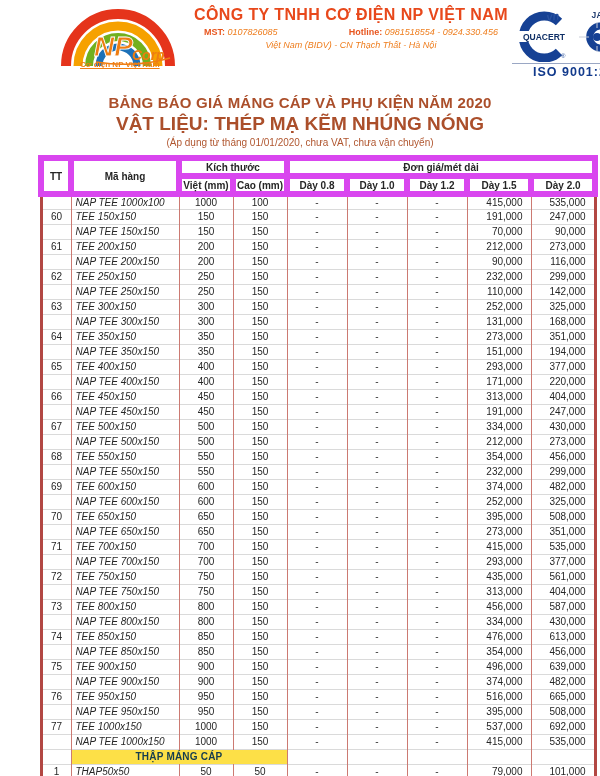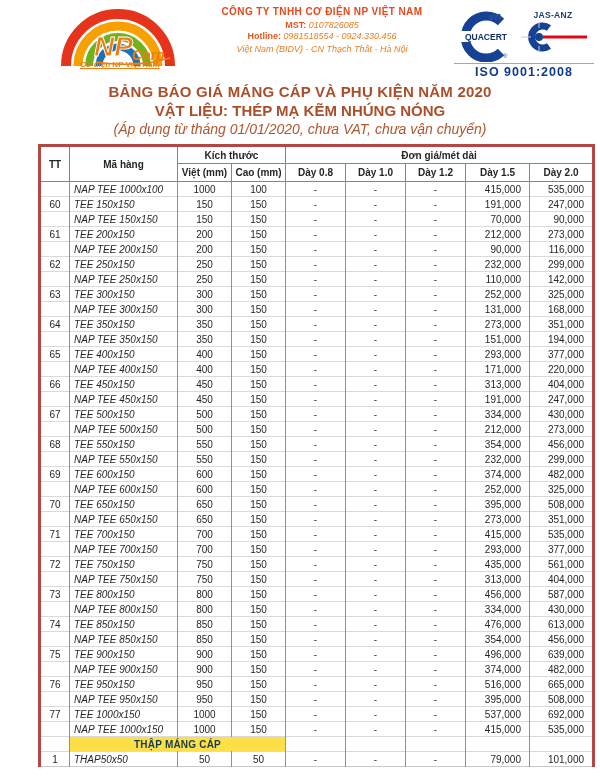--- a/index.html
+++ b/index.html
@@ -5,45 +5,45 @@
   * { margin:0; padding:0; box-sizing:border-box; }
   html,body { width:600px; height:776px; background:#ffffff;
     font-family:"Liberation Sans","DejaVu Sans",sans-serif; overflow:hidden; }
 
   
   .hdr { display:flex; padding:4px 6px 0 58px; height:80px; }
   .logo-wrap { width:132px; flex:0 0 132px; position:relative; }
   .logo-tagline { font-size:8px; font-weight:bold; color:#ee7d11;
     text-decoration:underline; position:absolute; left:22px; top:56px; white-space:nowrap; }
   .hdr-info { flex:1 1 auto; padding:2px 4px 0 4px; text-align:center; }
-  .company-name { font-size:10px; font-weight:bold; color:#e8481b; letter-spacing:.4px; white-space:nowrap; }
-  .info-line { font-size:9px; color:#ee7d1d; margin-top:2.5px; line-height:11px;flex-direction:column; }
+  .company-name { font-size:16px; font-weight:bold; color:#e8481b; letter-spacing:.4px; white-space:nowrap; }
+  .info-line { font-size:9px; color:#ee7d1d; margin-top:2.5px; line-height:11px; }
   .info-line .lbl { font-weight:bold; color:#e8561f; }
   .info-line .val { font-style:italic; }
   .l1,.l2 { display:flex; justify-content:space-between; padding:0 10px; }
   .l3,.l4 { text-align:center; }
   .badges { width:140px; flex:0 0 140px; text-align:center; padding-top:6px; }
   .badge-row { display:flex; align-items:flex-start; justify-content:center; gap:4px; }
   .jas { display:flex; flex-direction:column; align-items:center; }
   .jas-label { font-size:8.5px; font-weight:bold; color:#1f3b6e; letter-spacing:.3px; }
   .iso { font-size:12.5px; font-weight:bold; color:#123a8c; letter-spacing:1px;
     border-top:1px solid #9aa7c4; margin-top:1px; padding-top:1px; white-space:nowrap; }
 
   
-  .titles { text-align:center; margin-top:3px; }
+  .titles { text-align:center; margin-top:14px; }
   .title-main { font-size:15px; font-weight:bold; color:#ab4f2b; letter-spacing:.2px; }
-  .title-sub  { font-size:15px; font-weight:bold; color:#ab4f2b; margin-top:2px; }
-  .title-note { font-size:14px; font-style:italic; color:#b0562f; margin-top:2px; }
+  .title-sub  { font-size:19px; font-weight:bold; color:#ab4f2b; margin-top:2px; }
+  .title-note { font-size:10px; color:#b0562f; margin-top:2px; }
 
   
   table { border-collapse:collapse; table-layout:fixed; width:554px;
     margin:7px 0 0 38px;
     border-left:3px solid #b24743; border-right:3px solid #b24743;
     border-top:3px solid #b24743; border-bottom:1px solid #c9c9c9; }
-  thead th { border:1px solid #d946ef; font-size:10px; font-weight:bold;
+  thead th { border:6px solid #d946ef; font-size:10px; font-weight:bold;
     color:#262626; height:18px; background:#fff; }
   tbody td { border-left:1px solid #cc7a72; border-right:1px solid #cc7a72;
     border-top:1px solid #dadada; height:15px; font-size:10px; color:#262626;
     background:#fff; white-space:nowrap; overflow:hidden; }
   .col-tt    { text-align:center; }
   .col-name  { text-align:left; padding-left:4px;font-style:italic; }
   .col-dim   { text-align:center; }
   .col-dash  { text-align:center; color:#3a3a3a; }
   .col-price { text-align:right; padding-right:8px; }
   .section-cell { background:#fde047; font-weight:bold; text-align:center;

